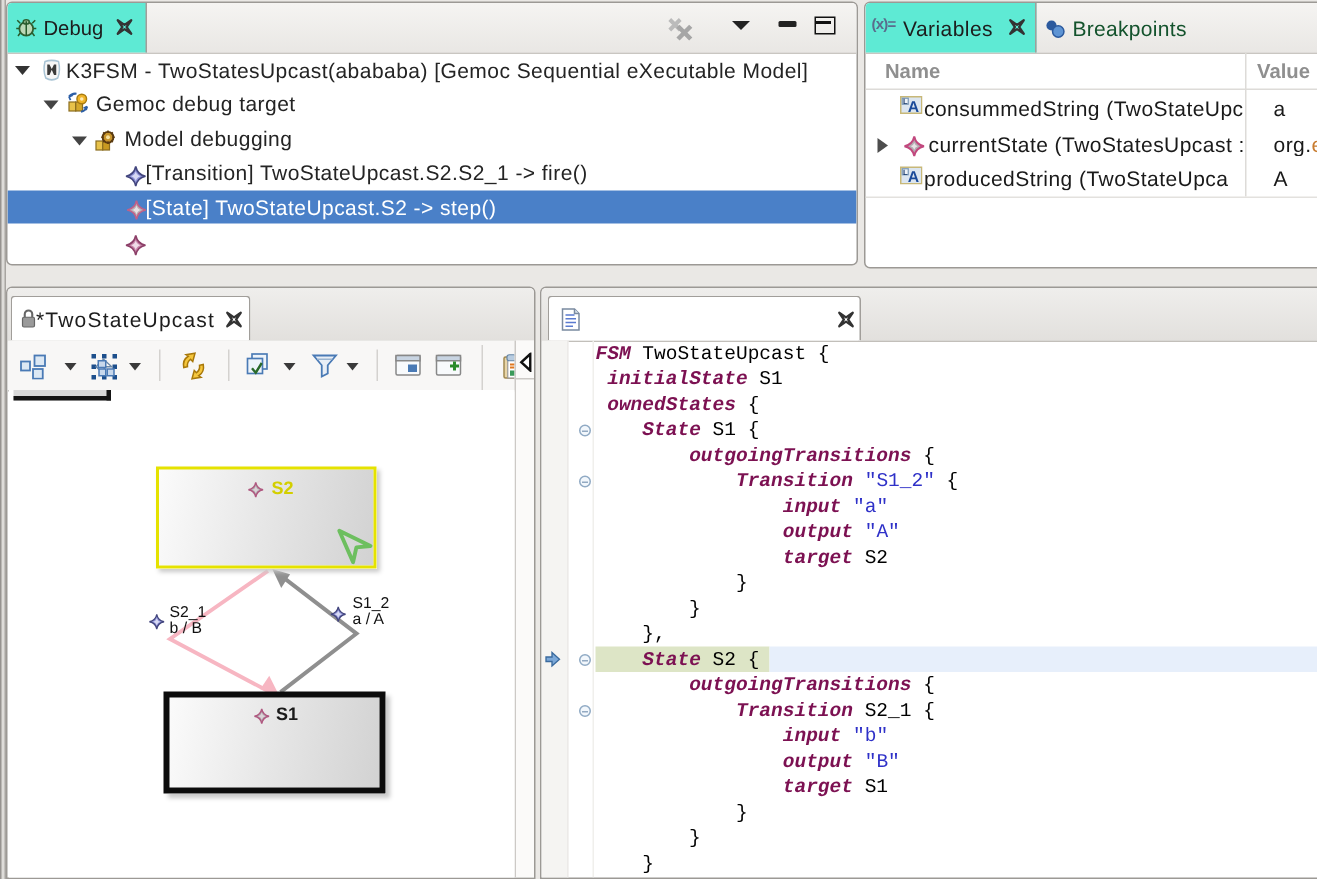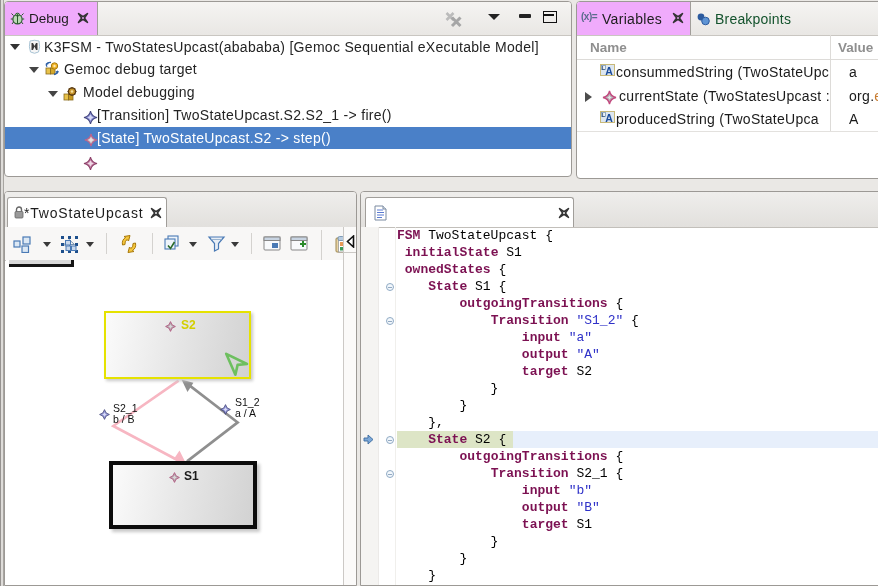--- a/index.html
+++ b/index.html
@@ -1,30 +1,30 @@
 <!DOCTYPE html>
 <html><head>
 <meta charset="utf-8">
 <style>
 html,body{margin:0;padding:0;}
 body{width:878px;height:586px;background:#eae8e5;font-family:"Liberation Sans",sans-serif;overflow:hidden;position:relative;}
 #wrap{position:absolute;left:0;top:0;width:878px;height:586px;overflow:hidden;}
 .panel{position:absolute;background:#fff;border:1px solid #9c9995;box-sizing:border-box;}
 .hdr{position:absolute;left:0;top:0;right:0;height:33px;background:linear-gradient(#f5f4f2,#e9e7e4);border-bottom:1px solid #c9c6c1;}
-.tab{position:absolute;background:#f0abfc;border:1px solid #a19e9a;border-bottom:none;box-sizing:border-box;}
+.tab{position:absolute;background:#5eead4;border:1px solid #a19e9a;border-bottom:none;box-sizing:border-box;}
 .tabtxt{position:absolute;font-size:14px;color:#1d1d1d;white-space:nowrap;letter-spacing:0.3px;}
 .itabtxt{position:absolute;font-size:14px;color:#14532d;white-space:nowrap;letter-spacing:0.2px;}
 .row{position:absolute;font-size:14px;color:#242424;white-space:nowrap;letter-spacing:0.3px;line-height:16px;}
 .exp{position:absolute;width:0;height:0;border-left:5px solid transparent;border-right:5px solid transparent;border-top:6px solid #444;}
 .expr{position:absolute;width:0;height:0;border-top:5px solid transparent;border-bottom:5px solid transparent;border-left:7px solid #4d4d4d;}
 .ico{position:absolute;}
 .sep{position:absolute;width:1px;background:#d4d2cf;}
 .darr{position:absolute;width:0;height:0;border-left:4px solid transparent;border-right:4px solid transparent;border-top:5px solid #3a3a3a;}
 .cl{white-space:pre;font-family:"Liberation Mono",monospace;font-size:13px;line-height:17px;height:17px;color:#000;}
-.cl b{color:#7c1152;font-weight:bold;}
+.cl b{color:#7c1152;font-weight:bold;font-style:italic;}
 .cl i{color:#2f31c8;font-style:normal;}
 .fold{position:absolute;width:8px;height:8px;border:1px solid #90aac4;border-radius:50%;background:#f2f7fc;box-sizing:border-box;}
 .fold:after{content:"";position:absolute;left:1px;right:1px;top:2.5px;height:1px;background:#93aac2;}
 .statebox{position:absolute;box-sizing:border-box;background:linear-gradient(100deg,#fbfbfb 0%,#e6e6e6 50%,#d2d2d2 100%);}
 .vtx{position:absolute;font-size:14px;color:#1a1a1a;white-space:nowrap;letter-spacing:0.3px;}
 .glabel{position:absolute;font-size:11px;color:#111;white-space:nowrap;line-height:11px;}
 </style>
 </head>
 <body>
 <div id="wrap">

